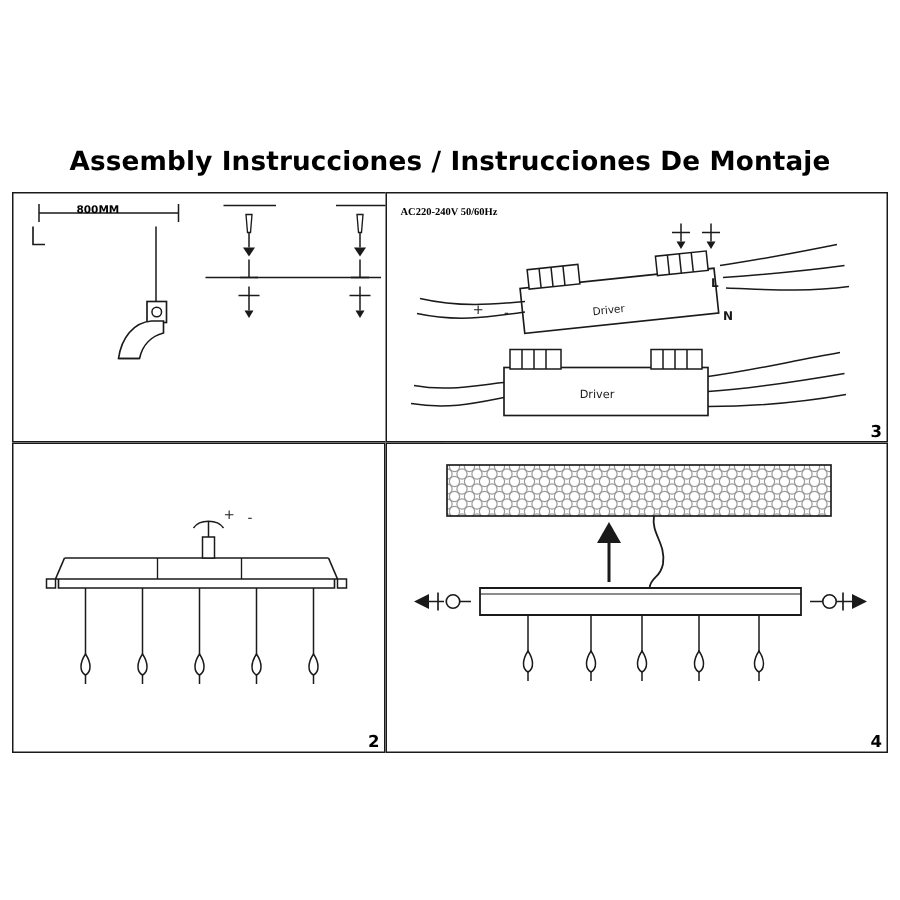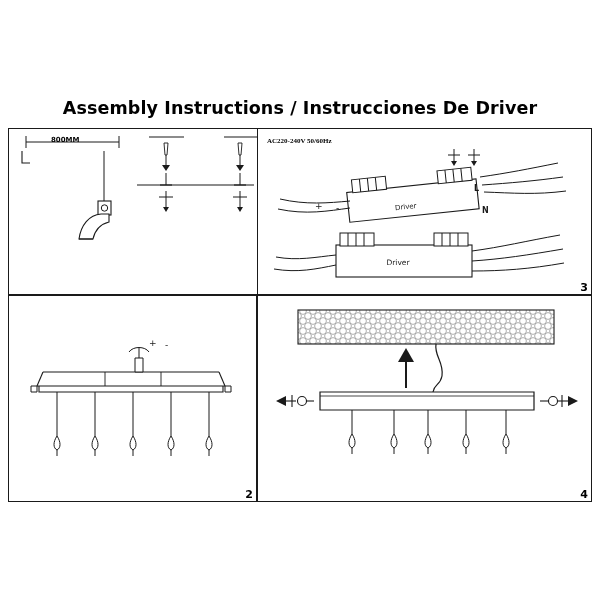--- a/index.html
+++ b/index.html
@@ -61,21 +61,21 @@
   .panel > svg {
     position: absolute;
     left: 0; top: 0;
   }
 </style>
 </head>
 <body>
 
 <div id="sheet">
 
-  <div id="title">Assembly Instructions / Instrucciones De Driver</div>
+  <div id="title">Assembly Instrucciones / Instrucciones De Montaje</div>
 
   <div class="panel" id="panel1">
     <svg width="249" height="167" viewBox="0 0 249 167">
       <g stroke="#1a1a1a" stroke-width="1" fill="none">
 
         <line x1="17" y1="13" x2="110" y2="13"></line>
         <line x1="17" y1="7" x2="17" y2="19"></line>
         <line x1="110" y1="7" x2="110" y2="19"></line>
 
         <path d="M13 22 L13 34 L21 34" stroke-width="1.1"></path>

